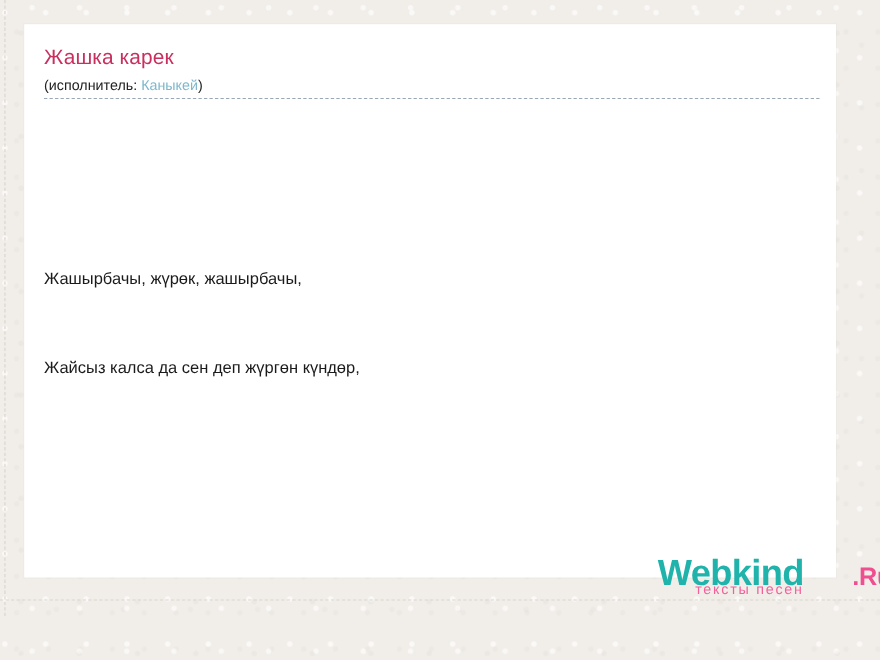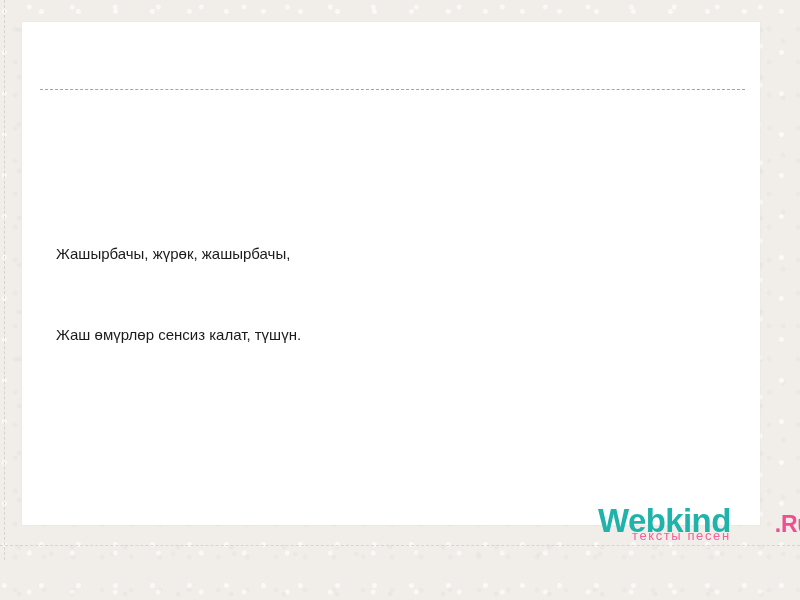--- a/index.html
+++ b/index.html
@@ -97,21 +97,21 @@
     left: 18px;
     top: 83px;
     width: 690px;
     font-size: 15px;
     line-height: 27px;
     color: #1b1b1b;
     white-space: pre-wrap;
   }
 
   .lyrics .stanza {
-    margin: 0 0 27px 16px;
+    margin: 0 0 27px 0;
   }
   .lyrics .stanza:last-child { margin-bottom: 0; }
   .lyrics .line { display: block; }
 
   
   .logo {
     position: absolute;
     left: 570px;
     top: 481px;
     width: 192px;
@@ -148,28 +148,32 @@
 </style>
 </head>
 <body>
 
 <div class="page-bg"></div>
 <div class="frame-dash-v"></div>
 <div class="frame-dash-h"></div>
 
 <div class="card">
 
+  <div class="song-header">
+    <h1 class="song-title">Жашка карек</h1>
+    <div class="performer-line"><span>(исполнитель: </span><a class="performer-link" href="#">Каныкей</a><span>)</span></div>
+  </div>
 
   <div class="header-rule"></div>
 
   <div class="lyrics">
 
     <div class="stanza">
       <span class="line">Жашырбачы, жүрөк, жашырбачы,</span>
-      <span class="line">Жаш өмүрлөр сенсиз калат, түшүн.</span>
+      <span class="line">Жайсыз калса да сен деп жүргөн күндөр,</span>
     </div>
 
     
 
     
 
   </div>
 
   <div class="logo">
     <div class="logo-main"><span>Webkind</span><span class="logo-tld">.Ru</span></div>

